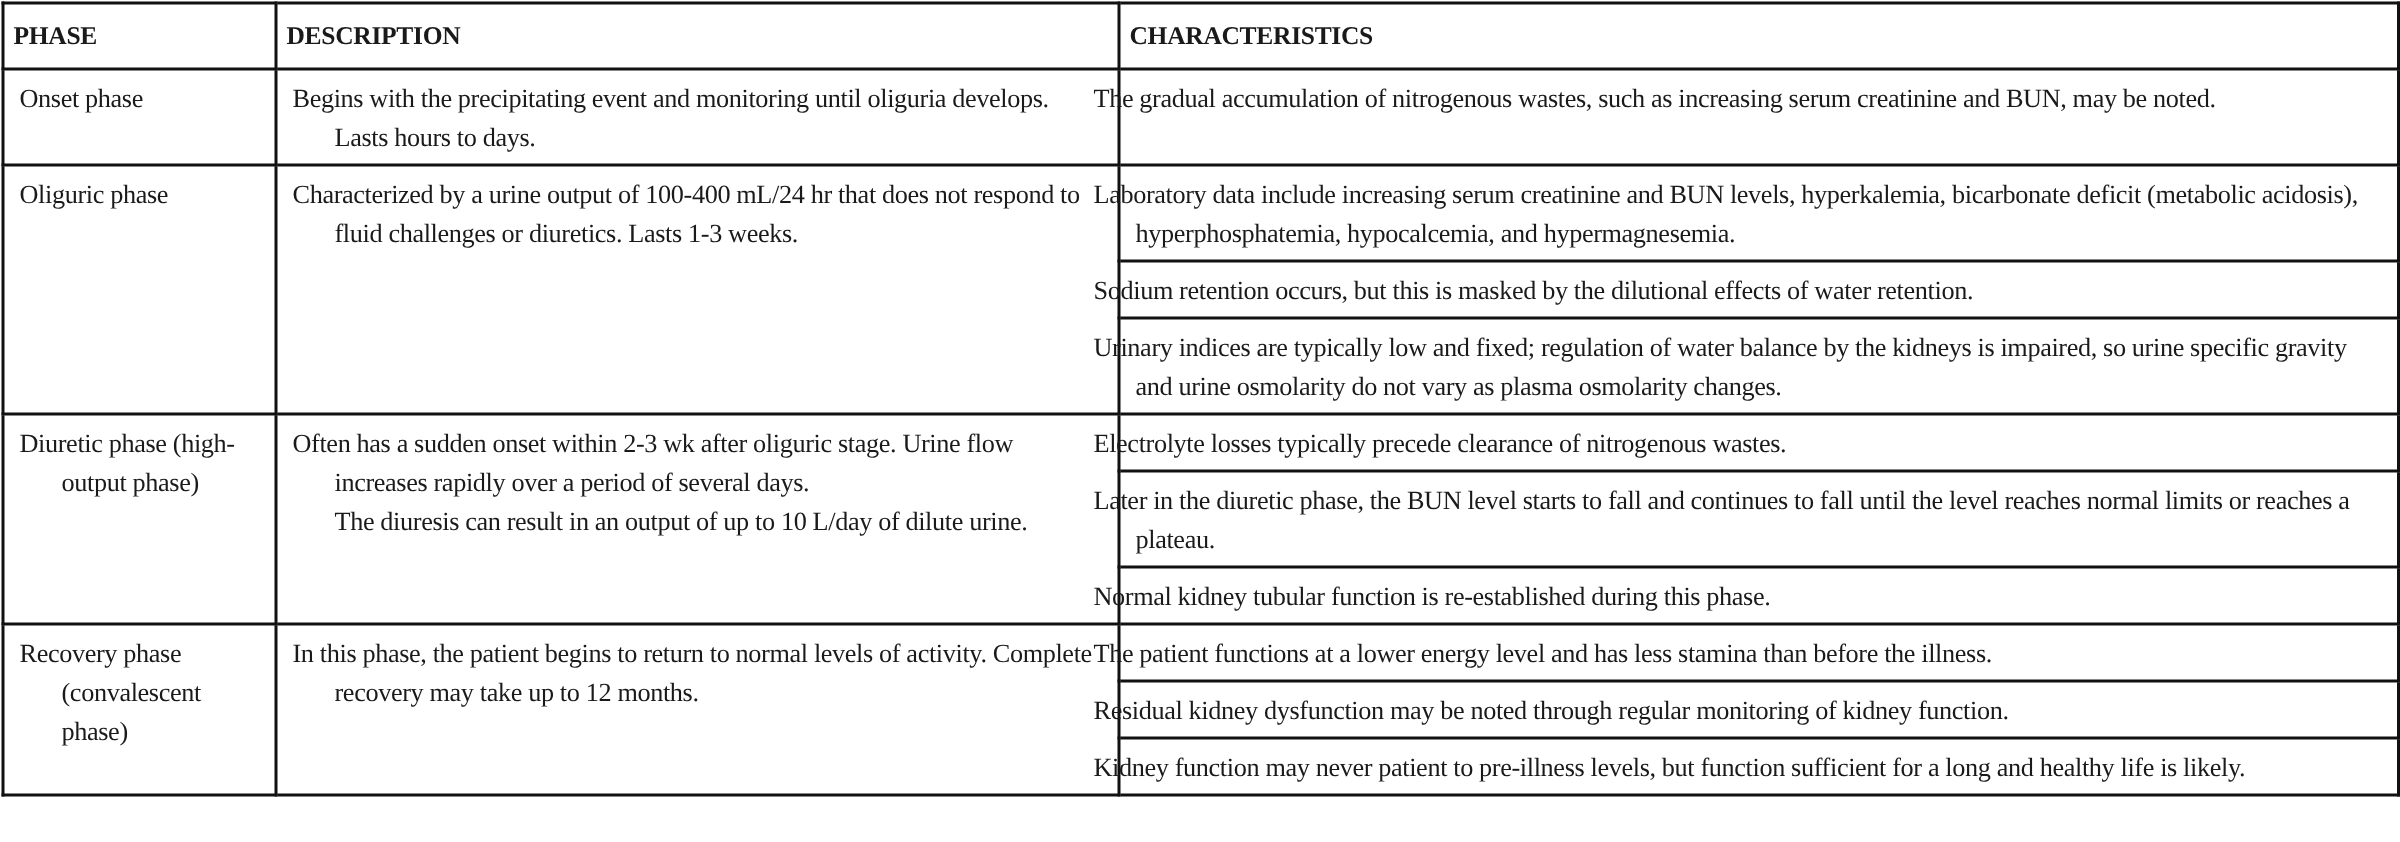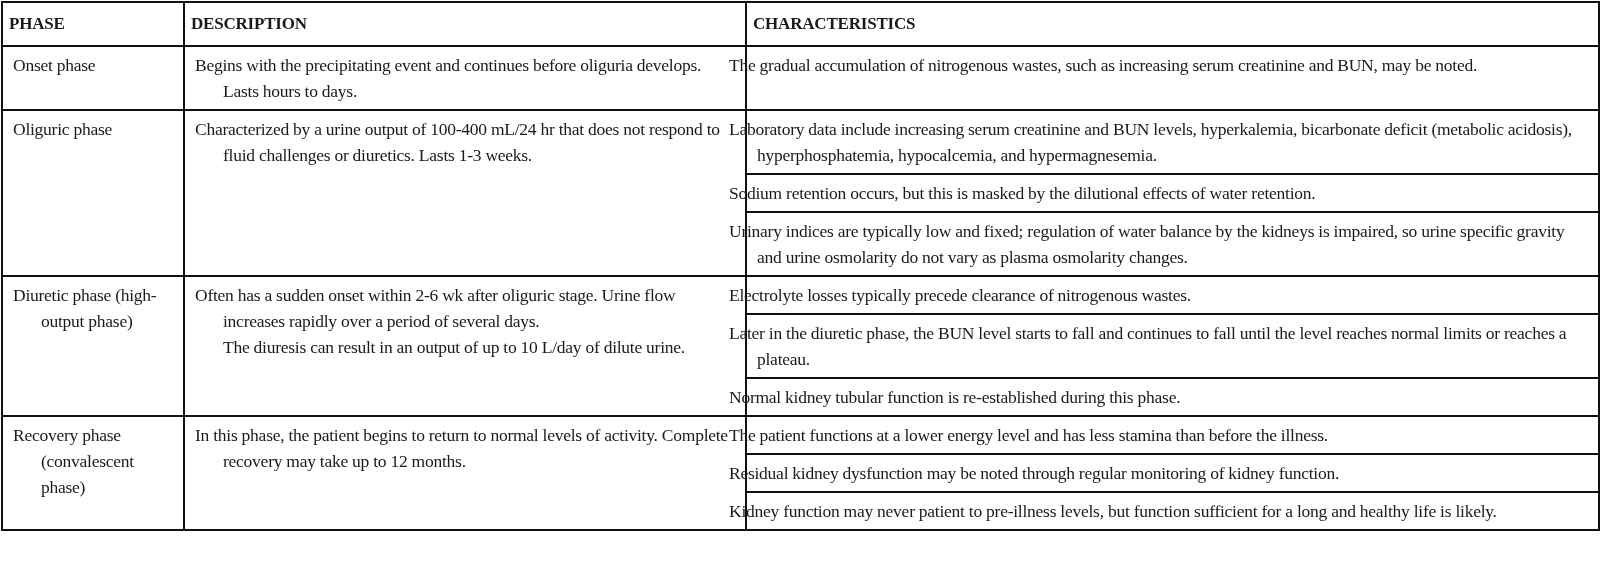--- a/index.html
+++ b/index.html
@@ -79,21 +79,21 @@
       <th class="h-char">CHARACTERISTICS</th>
     </tr>
   </thead>
   <tbody>
 
     <tr>
       <td rowspan="1">
         <span class="cell-text hang">Onset phase</span>
       </td>
       <td rowspan="1">
-        <span class="cell-text hang">Begins with the precipitating event and continues before oliguria develops. Lasts hours to days.</span>
+        <span class="cell-text hang">Begins with the precipitating event and monitoring until oliguria develops. Lasts hours to days.</span>
       </td>
       <td class="char-cell">
         <span class="cell-text hang">The gradual accumulation of nitrogenous wastes, such as increasing serum creatinine and BUN, may be noted.</span>
       </td>
     </tr>
 
     <tr>
       <td rowspan="3">
         <span class="cell-text hang">Oliguric phase</span>
       </td>
@@ -114,21 +114,21 @@
         <span class="cell-text hang">Urinary indices are typically low and fixed; regulation of water balance by the kidneys is impaired, so urine specific gravity and urine osmolarity do not vary as plasma osmolarity changes.</span>
       </td>
     </tr>
 
     <tr>
       <td rowspan="3">
         <span class="cell-text hang">Diuretic phase (high-output phase)</span>
       </td>
       <td rowspan="3">
         <span class="cell-text hang">
-          <span class="desc-line">Often has a sudden onset within 2-6 wk after oliguric stage. Urine flow increases rapidly over a period of several days.</span>
+          <span class="desc-line">Often has a sudden onset within 2-3 wk after oliguric stage. Urine flow increases rapidly over a period of several days.</span>
           <span class="desc-line cont">The diuresis can result in an output of up to 10 L/day of dilute urine.</span>
         </span>
       </td>
       <td class="char-cell">
         <span class="cell-text hang">Electrolyte losses typically precede clearance of nitrogenous wastes.</span>
       </td>
     </tr>
     <tr>
       <td class="char-cell">
         <span class="cell-text hang">Later in the diuretic phase, the BUN level starts to fall and continues to fall until the level reaches normal limits or reaches a plateau.</span>

